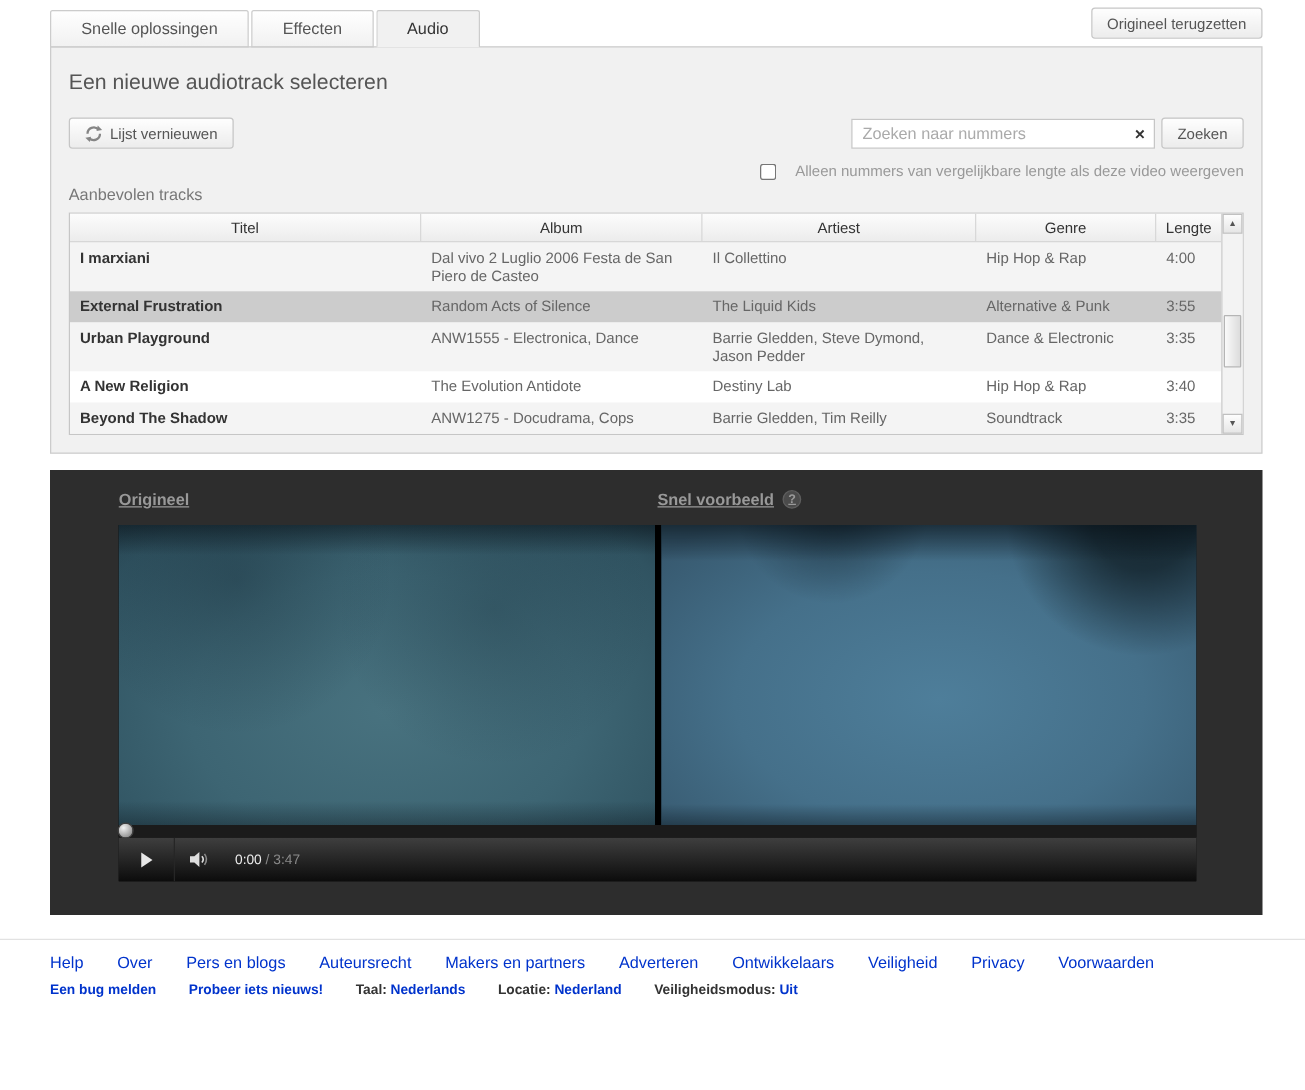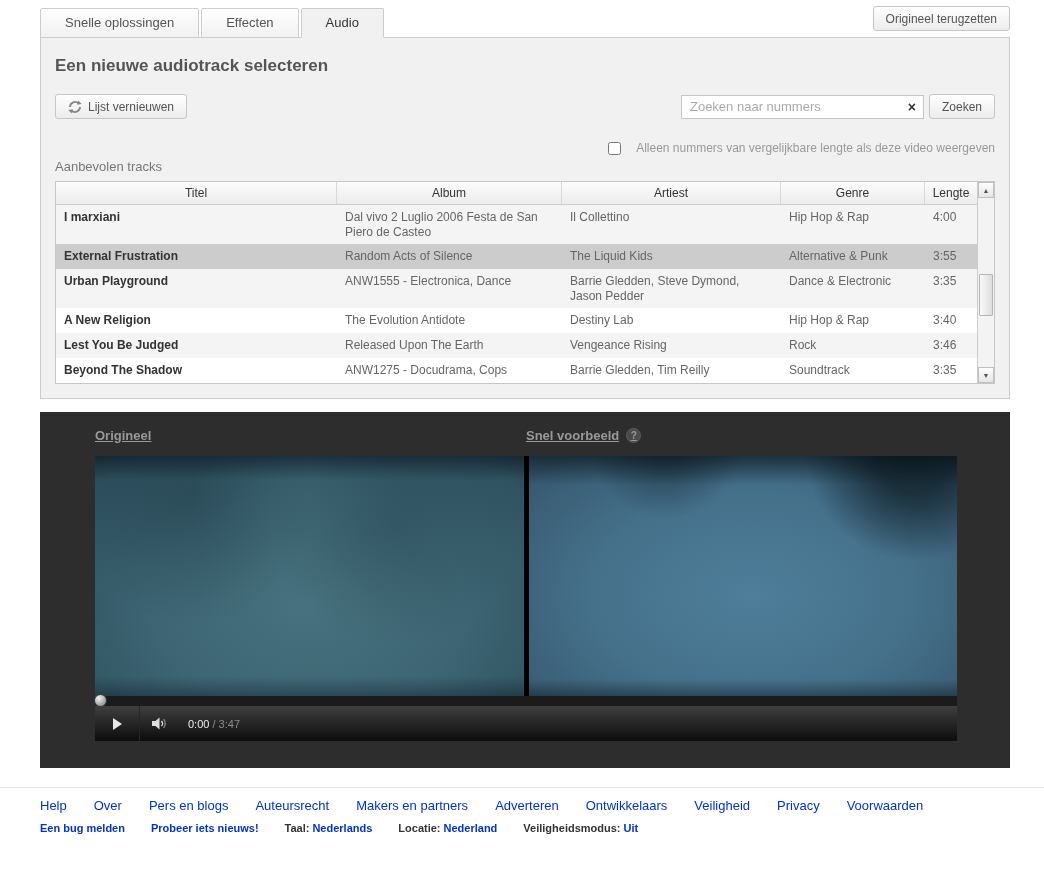--- a/index.html
+++ b/index.html
@@ -30,37 +30,37 @@
     background:linear-gradient(#fefefe,#ececec);
     border:1px solid #c6c6c6; border-radius:3px;
     color:#555; font-size:12px; cursor:pointer; white-space:nowrap;
   }
 
   
   .panel {
     margin:0 34px 0 40px; background:#f1f1f1; border:1px solid #ccc;
     padding:14px 14px 14px; position:relative; z-index:1;
   }
-  .panel-title { font-size:17px; color:#555; font-weight:bold; margin:4px 0 18px; }
+  .panel-title { font-size:17px; color:#555; font-weight:normal; margin:4px 0 18px; }
   .toolbar { display:flex; justify-content:space-between; align-items:center; }
   .search-area { display:flex; align-items:center; gap:5px; }
   .search-box {
     display:flex; align-items:center; width:243px; height:24px;
     background:#fff; border:1px solid #c6c6c6; padding:0 6px;
   }
   .search-box input {
     flex:1; border:none; outline:none; font-size:13px; color:#333;
     background:transparent; font-family:"Liberation Sans", sans-serif;
   }
   .search-box input::placeholder { color:#aaa; }
   .clear-x { font-weight:bold; color:#333; font-size:14px; cursor:pointer; padding:0 1px; }
 
   .filter-row {
     display:flex; justify-content:flex-end; align-items:center; gap:15px;
-    margin:22px 0 4px; color:#999; font-size:12px;
+    margin:11px 0 4px; color:#999; font-size:12px;
   }
   .filter-row input { width:13px; height:13px; margin:0; }
 
   .recommended { font-size:13px; color:#777; margin:4px 0 7px; }
 
   
   .table-wrap { display:flex; border:1px solid #c6c6c6; background:#fff; }
   .table-main { flex:1; min-width:0; }
   .thead { display:flex; background:linear-gradient(#fcfcfc,#ececec); border-bottom:1px solid #ccc; }
   .th {
@@ -236,27 +236,20 @@
         <div class="td c-length">3:35</div>
       </div>
       <div class="tr">
         <div class="td c-title">A New Religion</div>
         <div class="td c-album">The Evolution Antidote</div>
         <div class="td c-artist">Destiny Lab</div>
         <div class="td c-genre">Hip Hop &amp; Rap</div>
         <div class="td c-length">3:40</div>
       </div>
       <div class="tr">
-        <div class="td c-title">Lest You Be Judged</div>
-        <div class="td c-album">Released Upon The Earth</div>
-        <div class="td c-artist">Vengeance Rising</div>
-        <div class="td c-genre">Rock</div>
-        <div class="td c-length">3:46</div>
-      </div>
-      <div class="tr">
         <div class="td c-title">Beyond The Shadow</div>
         <div class="td c-album">ANW1275 - Docudrama, Cops</div>
         <div class="td c-artist">Barrie Gledden, Tim Reilly</div>
         <div class="td c-genre">Soundtrack</div>
         <div class="td c-length">3:35</div>
       </div>
     </div>
 
     <div class="scrollbar">
       <div class="scroll-btn">▲</div>

